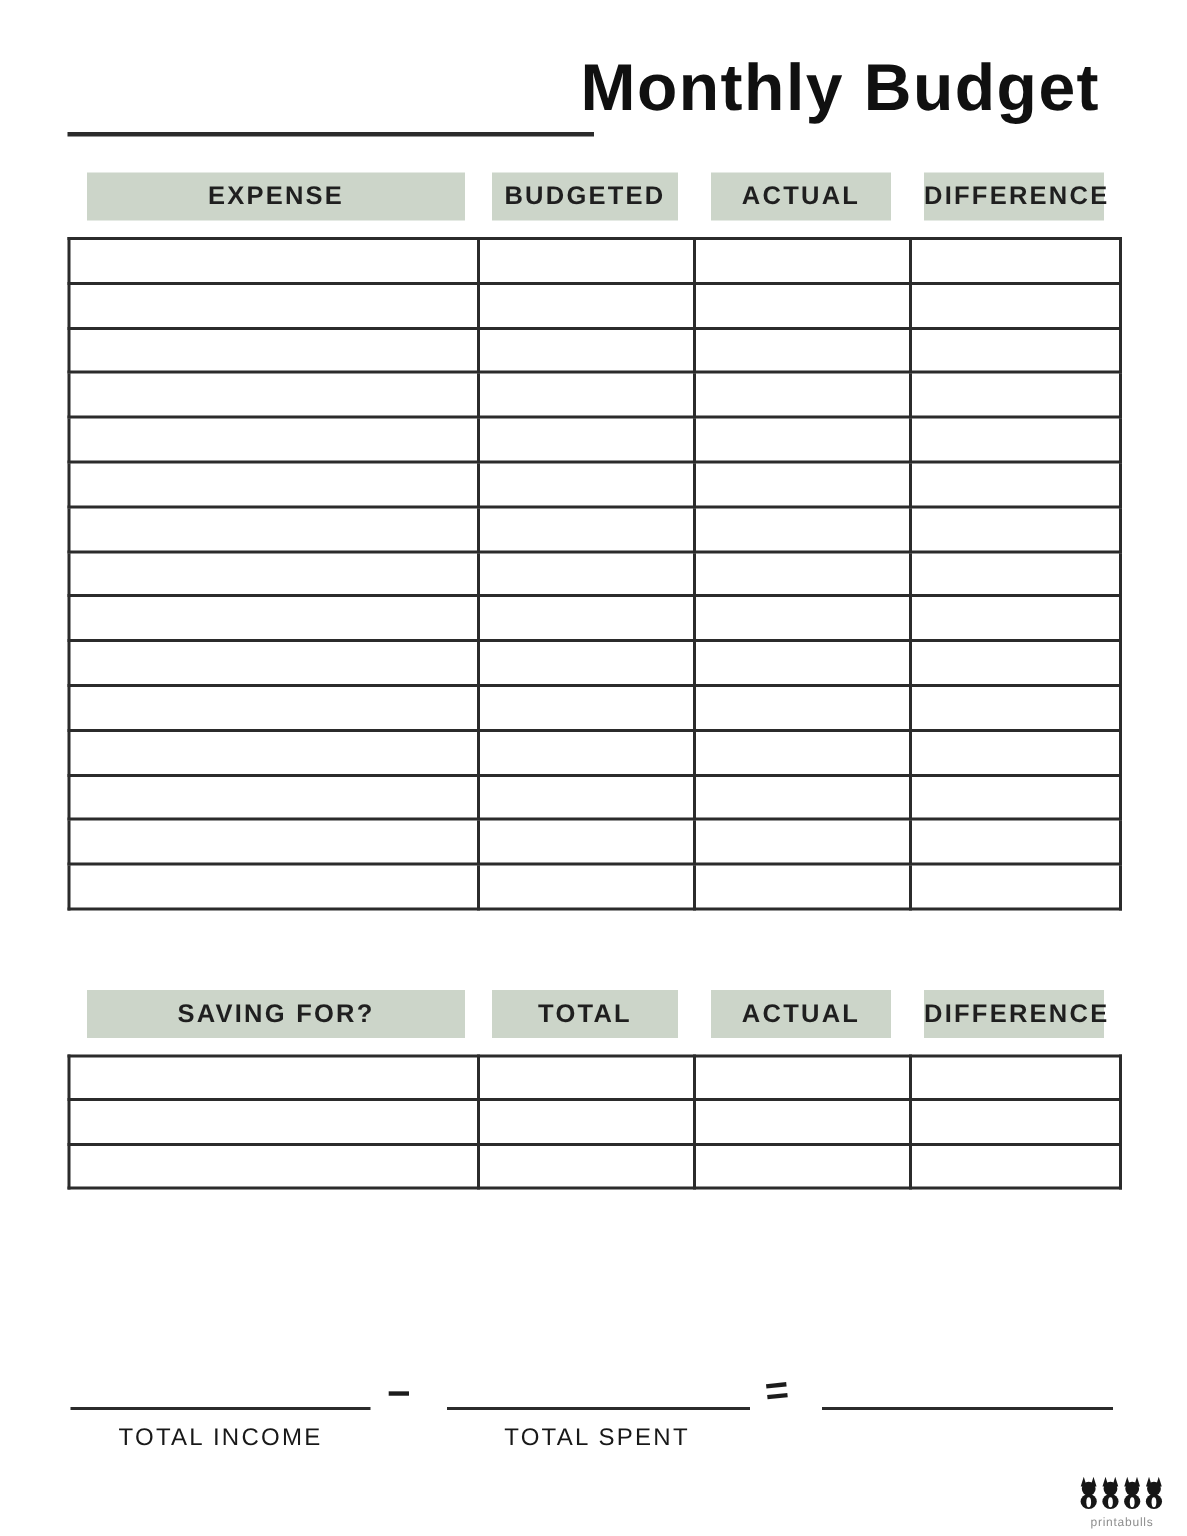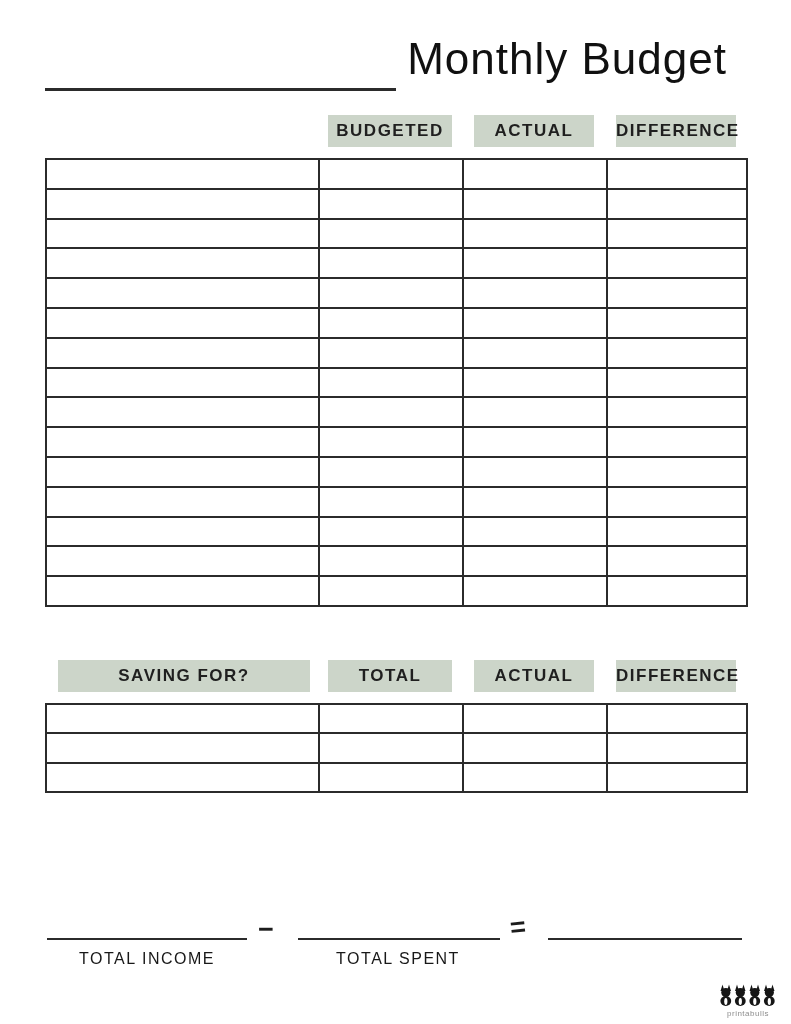--- a/index.html
+++ b/index.html
@@ -11,22 +11,22 @@
     color:#1c1c1c;
     overflow:hidden;
   }
   
   .name-line{
     position:absolute;left:45px;top:74px;width:351px;height:14px;
     border-bottom:3px solid #2b2b2b;
   }
   .page-title{
     position:absolute;right:44px;top:34px;width:360px;
-    font-size:44px;font-weight:400;letter-spacing:1px;
-    text-align:center;white-space:nowrap;color:#101010;
+    font-size:44px;font-weight:700;letter-spacing:1px;
+    text-align:left;white-space:nowrap;color:#101010;
   }
   
   .col-headers{position:absolute;left:45px;width:701px;height:32px;}
   .col-headers .chip{
     position:absolute;top:0;height:32px;line-height:32px;
     background:var(--accent);
     text-align:center;font-size:17px;font-weight:600;
     letter-spacing:1.5px;color:#1f1f1f;white-space:nowrap;
   }
   #expense-headers{top:115px;}
@@ -80,20 +80,21 @@
 </style>
 </head>
 <body>
 
 <div id="page">
 
   <div class="name-line"></div>
   <div class="page-title">Monthly Budget</div>
 
   <div class="col-headers" id="expense-headers">
+    <span class="chip c1">EXPENSE</span>
     <span class="chip c2">BUDGETED</span>
     <span class="chip c3">ACTUAL</span>
     <span class="chip c4">DIFFERENCE</span>
   </div>
 
   <table class="grid" id="expense-table">
     <colgroup>
         <col style="width:273px">
         <col style="width:144px">
         <col style="width:144px">

